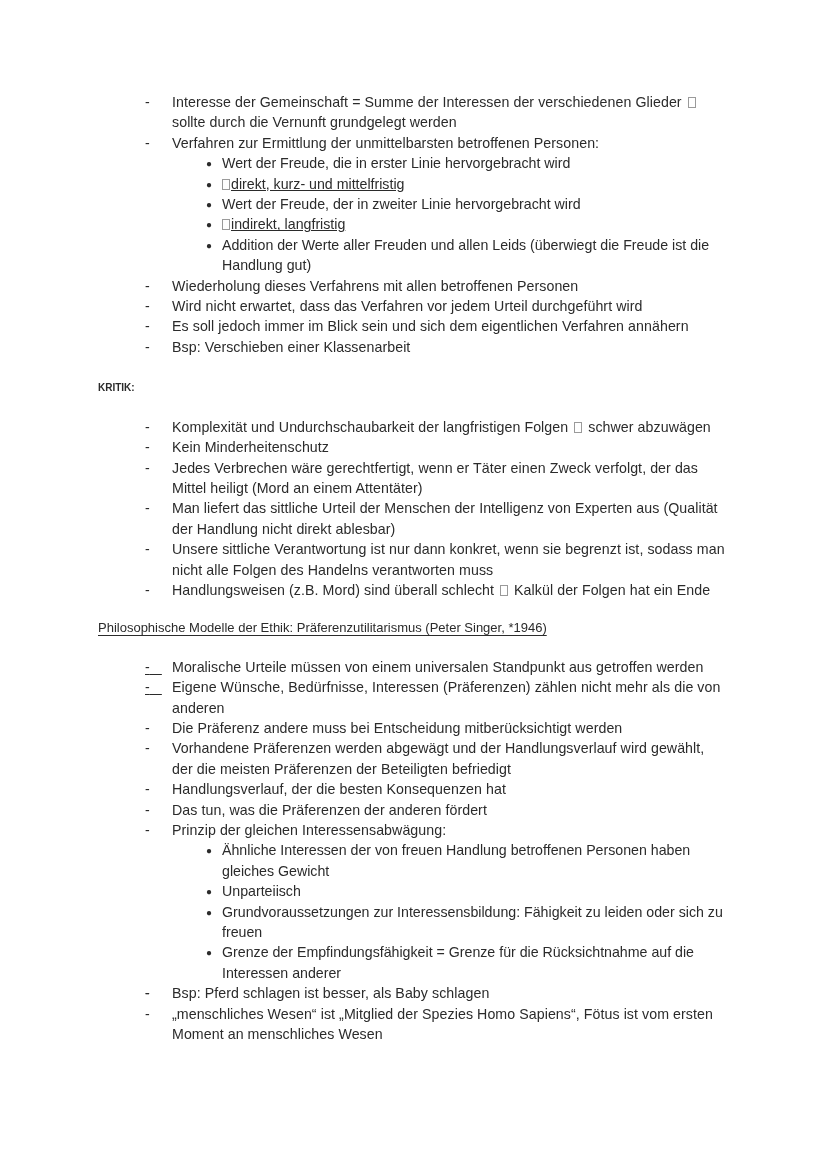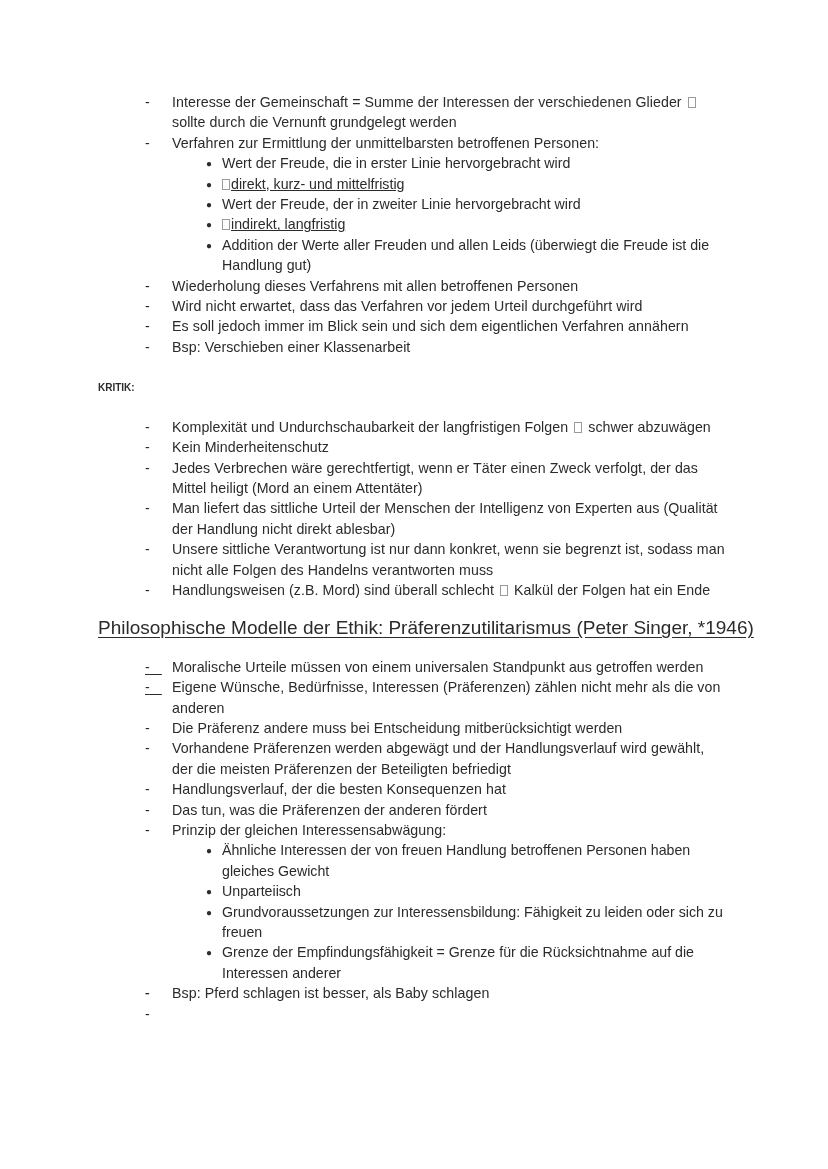--- a/index.html
+++ b/index.html
@@ -104,21 +104,21 @@
     margin: 0 2px;
   }
 
   .section-label {
     font-weight: bold;
     font-size: 10px;
     line-height: 20.4px;
     margin: 0;
   }
   .section-heading {
-    font-size: 19px;
+    font-size: 13px;
     line-height: 20.4px;
     margin: 0;
     text-decoration: underline;
     text-underline-offset: 3px;
     white-space: nowrap;
   }
   .spacer-md { height: 18px; }
   .spacer-lg { height: 21px; }
 </style>
 </head>
@@ -276,17 +276,18 @@
     <ul class="lvl1">
       <li>
         <span class="dash">-</span>
       </li>
       <li>
         <span class="dash">-</span>
         <span>Bsp: Pferd schlagen ist besser, als Baby schlagen</span>
       </li>
       <li>
         <span class="dash">-</span>
+        <span>„menschliches Wesen“ ist „Mitglied der Spezies Homo Sapiens“, Fötus ist vom ersten Moment an menschliches Wesen</span>
       </li>
     </ul>
 
   </div>
 </div>
 
 </body></html>

